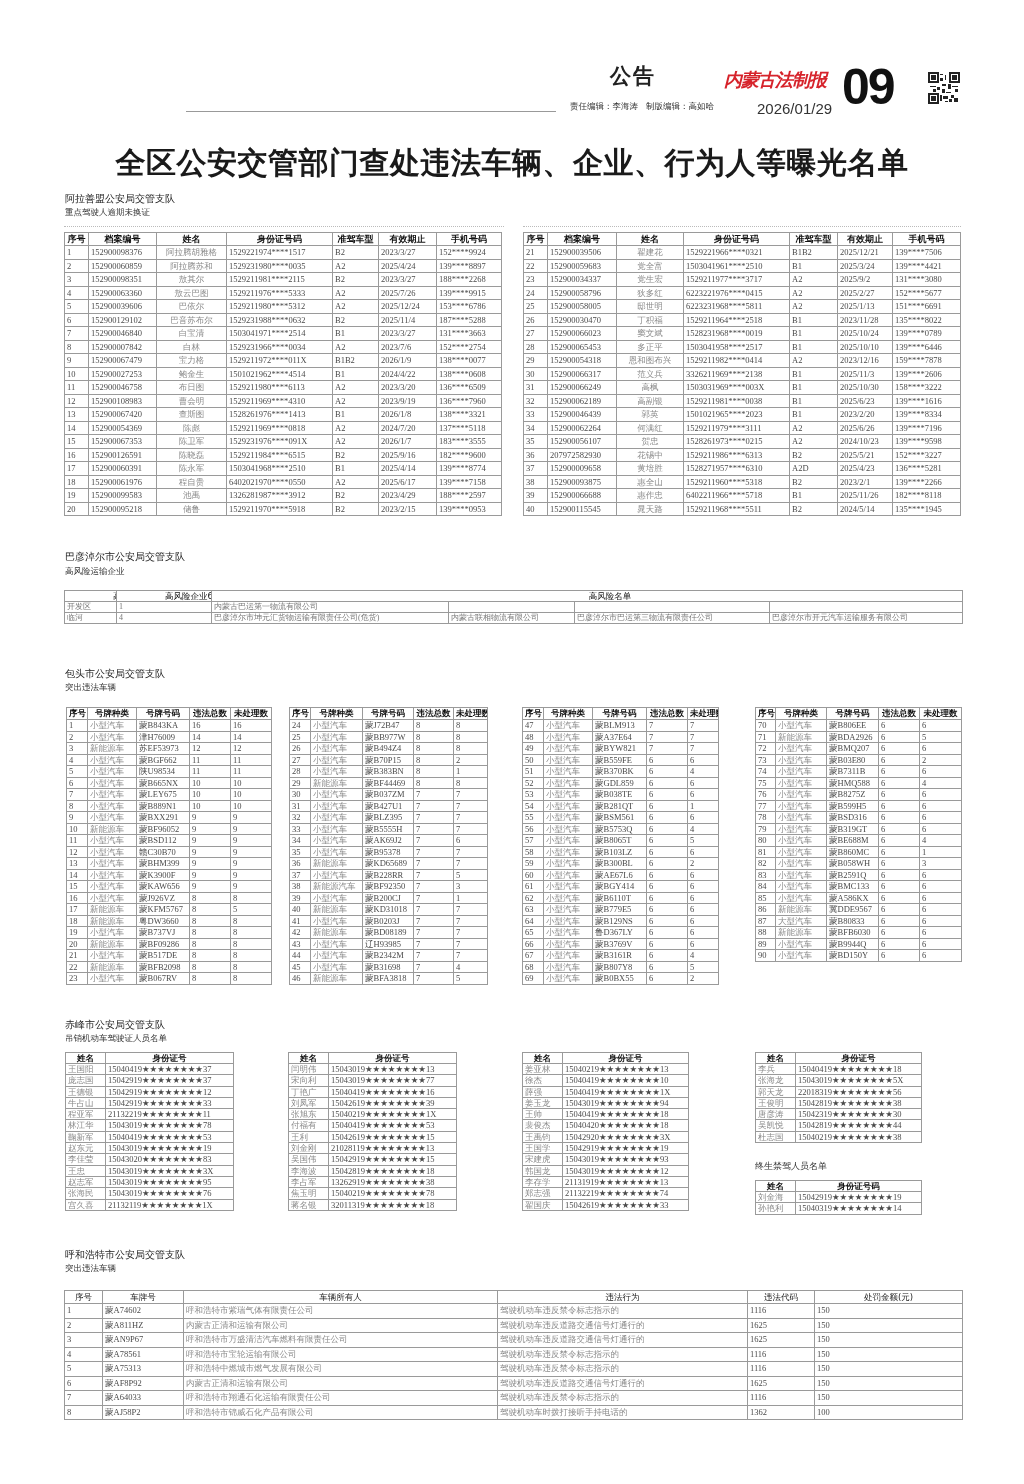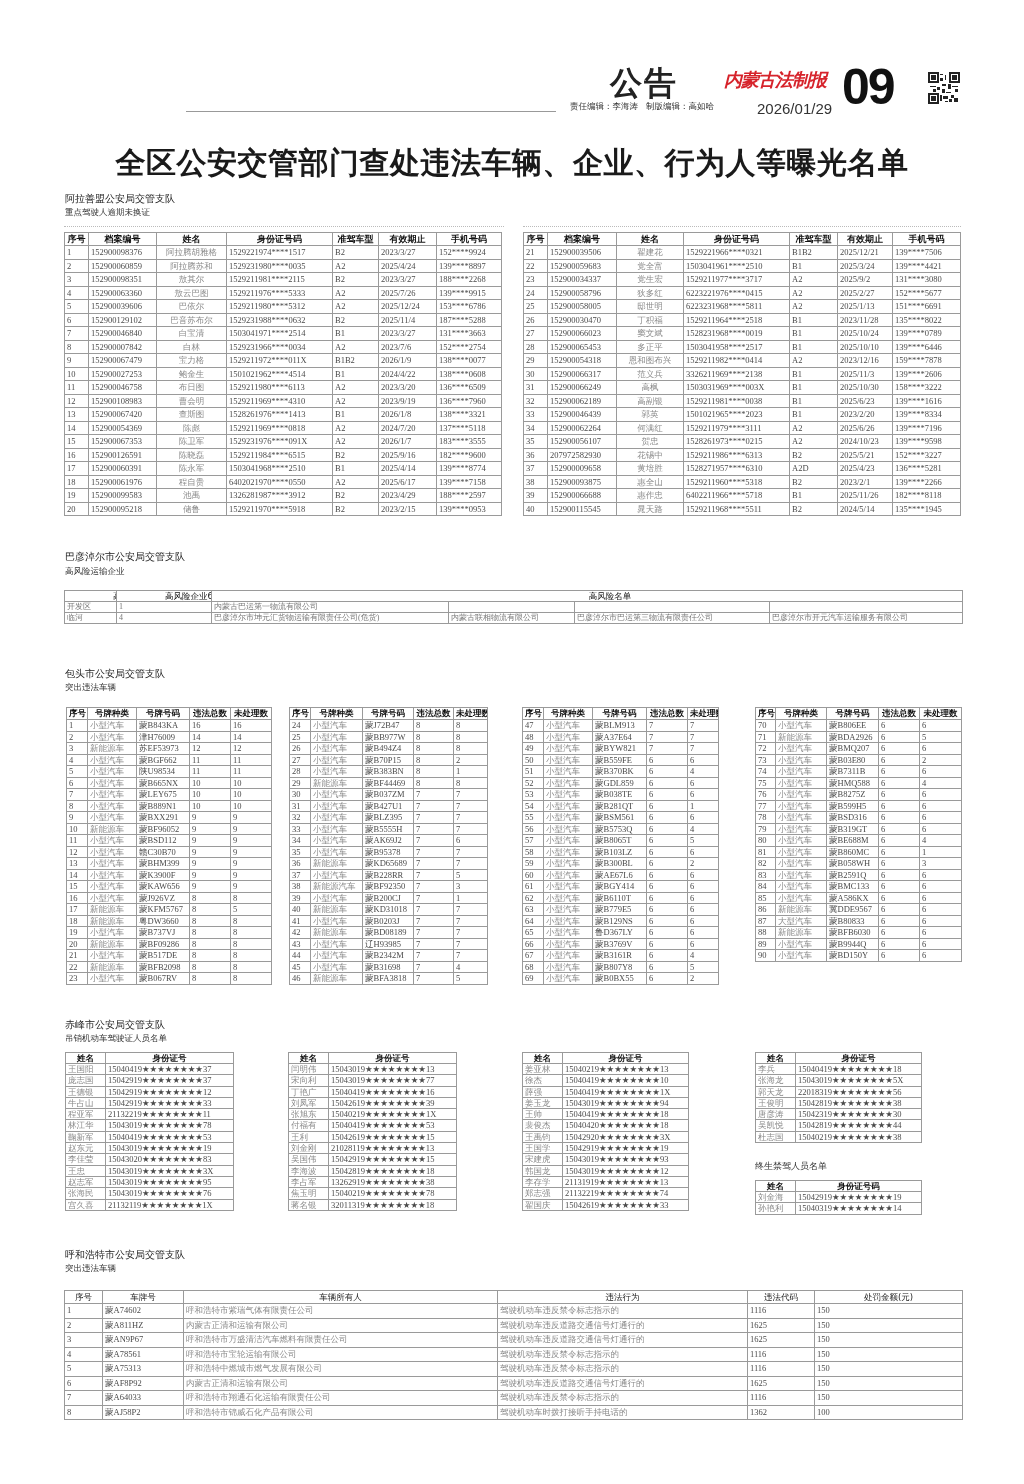--- a/index.html
+++ b/index.html
@@ -1,19 +1,19 @@
 <!DOCTYPE html>
 <html><head>
 <meta charset="utf-8">
 <style>
   html,body{margin:0;padding:0;background:#fff;}
   body{width:1024px;height:1484px;position:relative;overflow:hidden;font-family:"DejaVu Serif","Liberation Serif",serif;color:#333;}
   .abs{position:absolute;}
   
-  .sec-label{left:610px;top:62px;font-size:32px;font-weight:bold;color:#222;font-family:"DejaVu Serif","Liberation Serif",serif;letter-spacing:2px;}
+  .sec-label{left:610px;top:62px;font-size:21px;font-weight:bold;color:#222;font-family:"DejaVu Serif","Liberation Serif",serif;letter-spacing:2px;}
   .logo{left:724px;top:68px;font-size:18px;font-weight:bold;font-style:italic;color:#d6232b;font-family:"DejaVu Serif","Liberation Serif",serif;letter-spacing:-1px;}
   .pageno{left:842px;top:58px;font-size:50px;font-weight:bold;color:#111;font-family:"Liberation Sans","DejaVu Sans",sans-serif;letter-spacing:-2px;}
   .qr{left:928px;top:72px;width:32px;height:32px;}
   .rule{left:186px;top:111px;width:370px;height:1px;background:#999;}
   .editors{left:570px;top:101px;font-size:8.5px;color:#333;font-family:"DejaVu Sans","Liberation Sans",sans-serif;white-space:nowrap;}
   .editors span{margin-right:8px;}
   .date{left:757px;top:100px;font-size:15px;color:#333;font-family:"Liberation Sans","DejaVu Sans",sans-serif;}
   .title{left:0;width:1024px;top:143px;text-align:center;font-size:30px;font-weight:bold;color:#1a1a1a;letter-spacing:0.5px;font-family:"DejaVu Serif","Liberation Serif",serif;}
   
   .unit{font-size:10px;color:#222;font-family:Liberation Sans, sans-serif;white-space:nowrap;}

